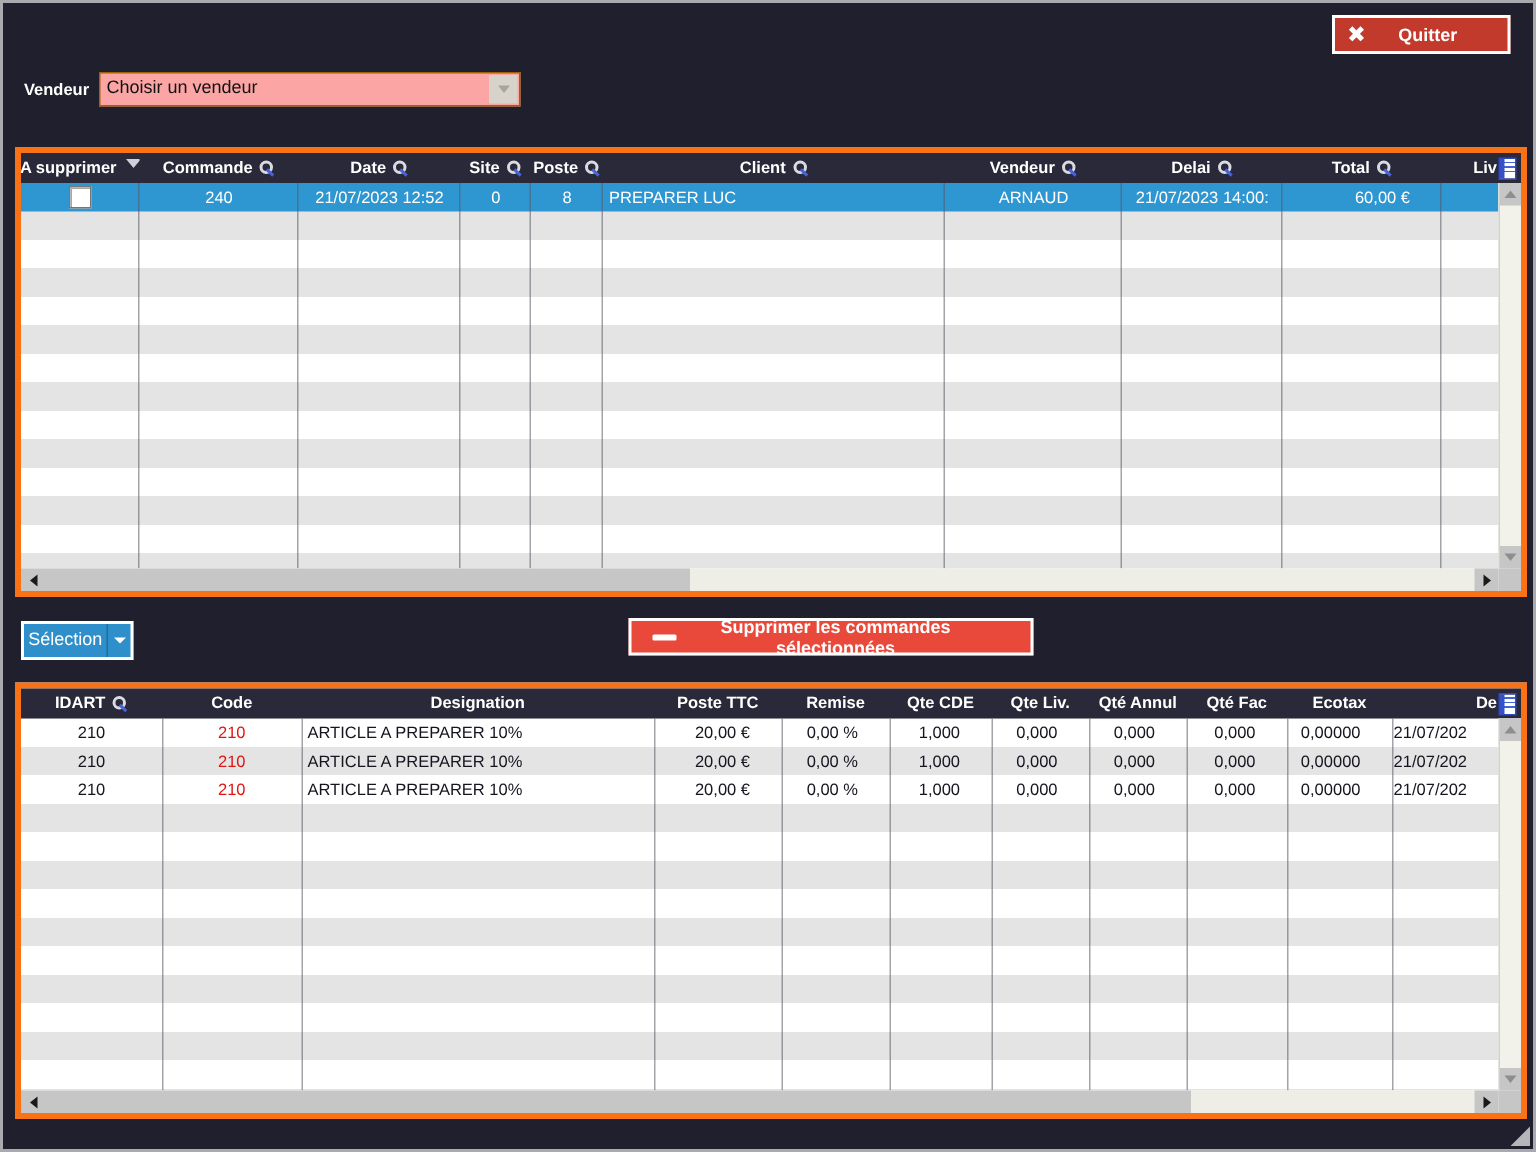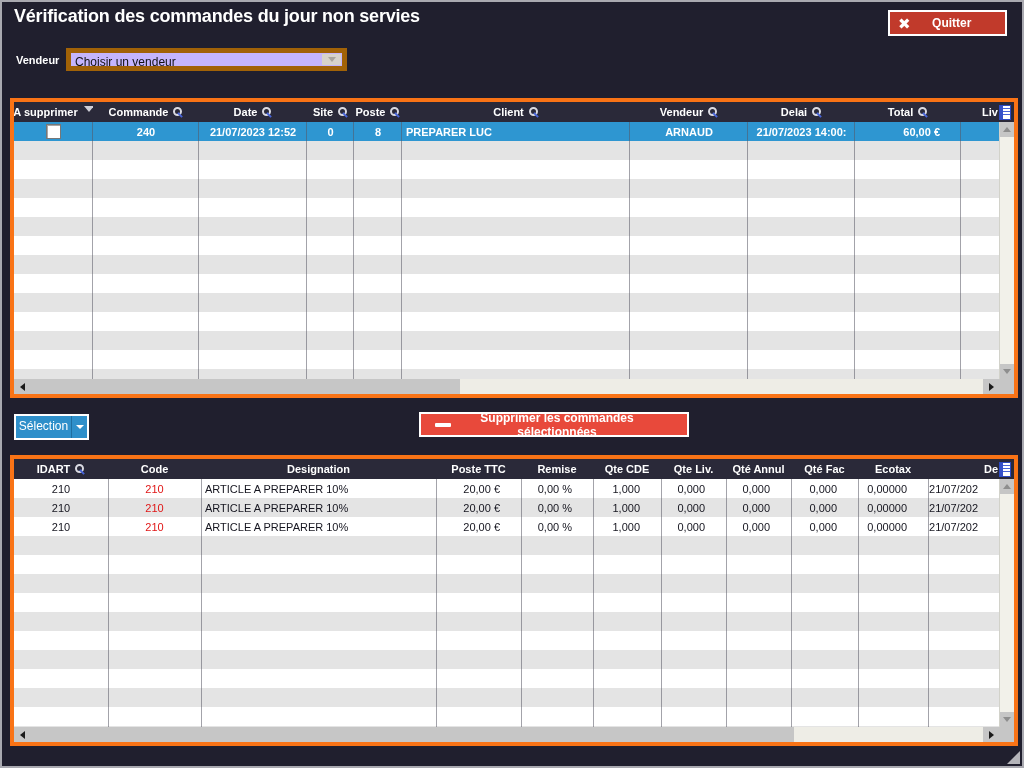--- a/index.html
+++ b/index.html
@@ -6,39 +6,39 @@
   body{width:1024px;height:768px;overflow:hidden;background:#201f2e;font-family:"Liberation Sans","DejaVu Sans",sans-serif}
   .window{position:relative;width:1024px;height:768px;box-sizing:border-box;background:#201f2e;border:2px solid #a9a9b0}
 
   .title{position:absolute;left:12px;top:4px;font-size:18px;font-weight:bold;color:#fff;letter-spacing:-0.2px}
 
   .quit-btn{position:absolute;left:886px;top:8px;width:119px;height:26px;background:#c13a2b;border:2px solid #fff;box-sizing:border-box;display:flex;align-items:center;cursor:pointer;color:#fff}
   .quit-x{margin-left:8px;font-size:15px;font-weight:bold;line-height:1}
   .quit-label{flex:1;text-align:center;font-size:12px;font-weight:bold;margin-right:12px}
 
   .vendor-label{position:absolute;left:14px;top:52px;font-size:11px;font-weight:bold;color:#fff}
-  .combo{position:absolute;left:64px;top:46px;width:281px;height:23px;background:#c4b5fd;border:5px solid #a16207;box-sizing:border-box;cursor:pointer}
+  .combo{position:absolute;left:64px;top:46px;width:281px;height:23px;background:#fca5a5;border:1px solid #a16207;box-sizing:border-box;cursor:pointer}
   .combo-text{position:absolute;left:4px;top:2px;font-size:12px;color:#111;white-space:nowrap}
   .combo-btn{position:absolute;top:1px;right:1px;bottom:1px;width:19px;background:#d7d3cb;display:flex;align-items:center;justify-content:center}
   .combo-arrow{width:0;height:0;border-left:4px solid transparent;border-right:4px solid transparent;border-top:5px solid #a9a59d}
 
   .tbl{position:absolute;left:8px;width:1008px;background:#fff;border:4px solid #f97316;box-sizing:border-box}
   #table1{top:96px;height:300px}
   #table2{top:453px;height:291px}
 
   .tbl-header{position:absolute;left:0;right:0;top:0;height:20px;background:#2a2939;display:flex;align-items:center;color:#fff;font-size:11px;font-weight:bold;z-index:4}
   .hcell{display:flex;align-items:center;justify-content:center;height:100%;box-sizing:border-box;white-space:nowrap;overflow:hidden;cursor:pointer}
   .hcell.hr{justify-content:flex-end;padding-right:16px}
 
   .tbl-body{position:absolute;left:0;top:20px;right:15px;bottom:15px;overflow:hidden;
     background:repeating-linear-gradient(to bottom,#ffffff 0 19px,#e4e4e4 19px 38px)}
   .sep{position:absolute;top:0;bottom:0;width:1px;background:rgba(88,88,100,0.55);z-index:3}
 
   .row{position:absolute;left:0;right:0;height:19px;display:flex;align-items:center;font-size:11px;z-index:2}
-  .sel-row{background:#2e96d1;color:#fff;font-weight:bold}
+  .sel-row{background:#2e96d1;color:#fff;font-weight:normal}
   .items-row{color:#15151f}
   .r0{top:0}.r1{top:19px}.r2{top:38px}
 
   .cell{height:100%;display:flex;align-items:center;justify-content:center;box-sizing:border-box;white-space:nowrap;overflow:hidden}
   .al{justify-content:flex-start;padding-left:4px}
   .ar{justify-content:flex-end;padding-right:21px}
   .code-red{color:#e01616;font-weight:normal}
 
   .t1c0{width:79px}.t1c1{width:106px}.t1c2{width:108px}.t1c3{width:47px}.t1c4{width:48px}
   .t1c5{width:228px}.t1c6{width:118px}.t1c7{width:107px}.t1c8{width:106px}.t1c9{flex:1}
@@ -80,21 +80,20 @@
   .minus-icon{width:16px;height:4px;background:#fff;border-radius:1px;margin-left:14px;flex:0 0 auto}
   .del-label{flex:1;text-align:center;font-size:12px;font-weight:bold;margin-right:24px}
 
   .grip{position:absolute;right:2px;bottom:2px;width:0;height:0;border-bottom:13px solid #b5b5ba;border-left:13px solid transparent;cursor:nwse-resize}
 </style>
 </head>
 <body>
 
 <div class="window">
 
-  <div class="title">Vérification des commandes du jour non servies</div>
 
   <div class="quit-btn">
     <span class="quit-x">✖</span>
     <span class="quit-label">Quitter</span>
   </div>
 
   <div class="vendor-label">Vendeur</div>
   <div class="combo">
     <span class="combo-text">Choisir un vendeur</span>
     <span class="combo-btn">

